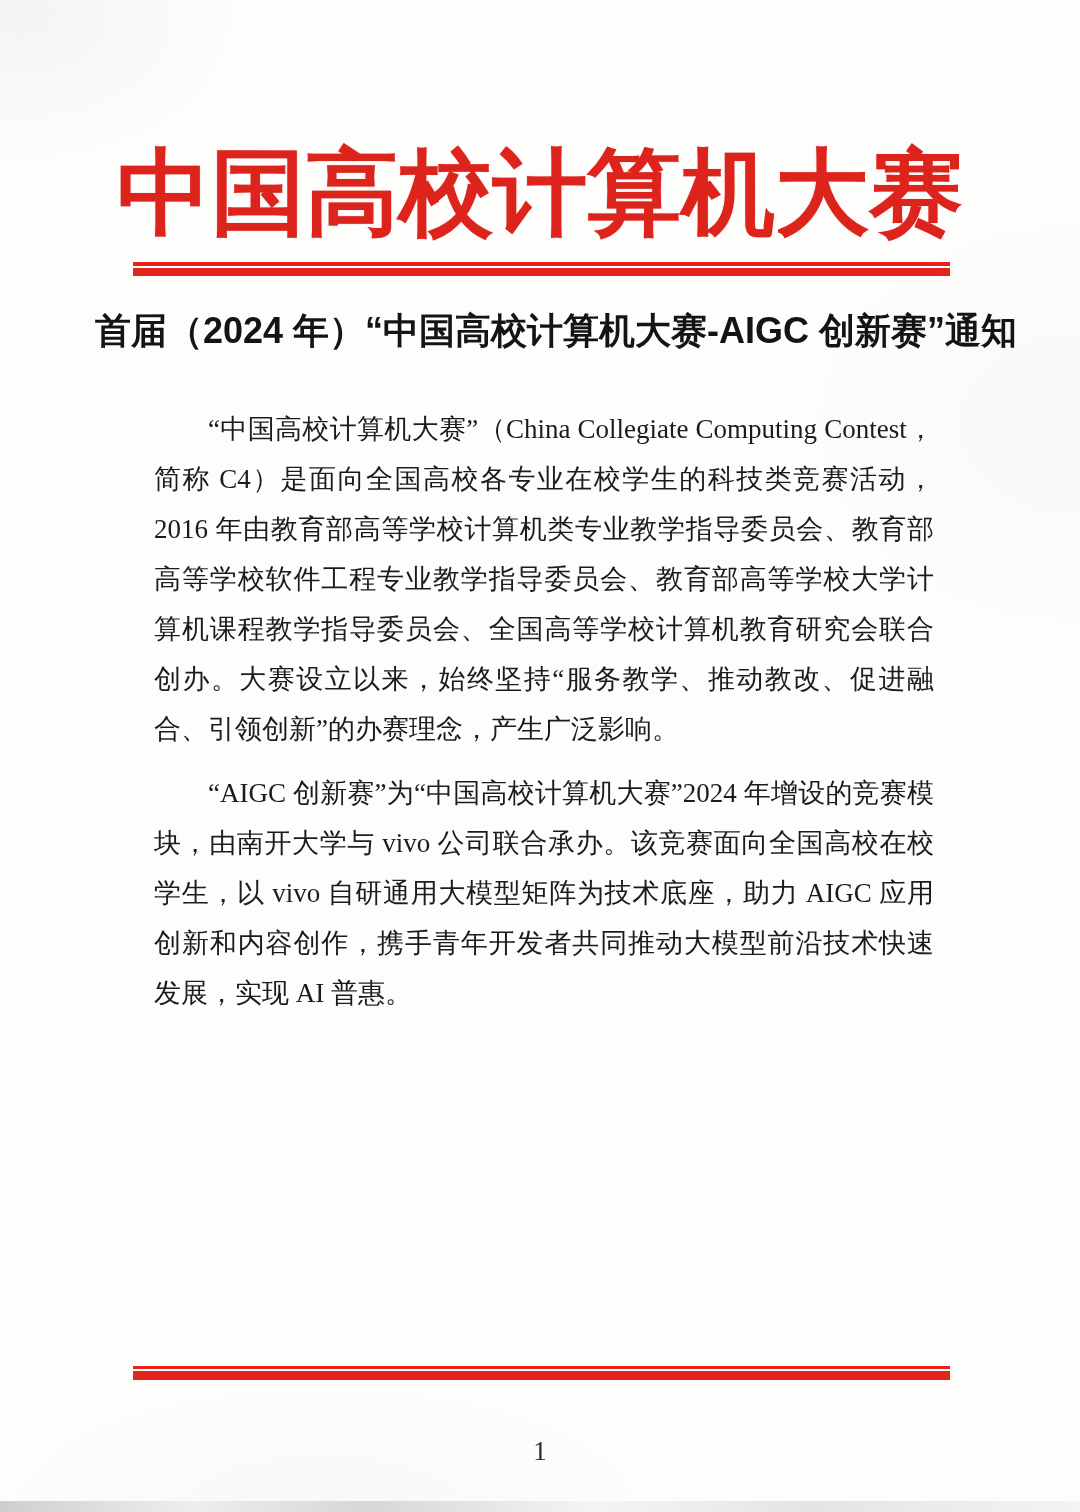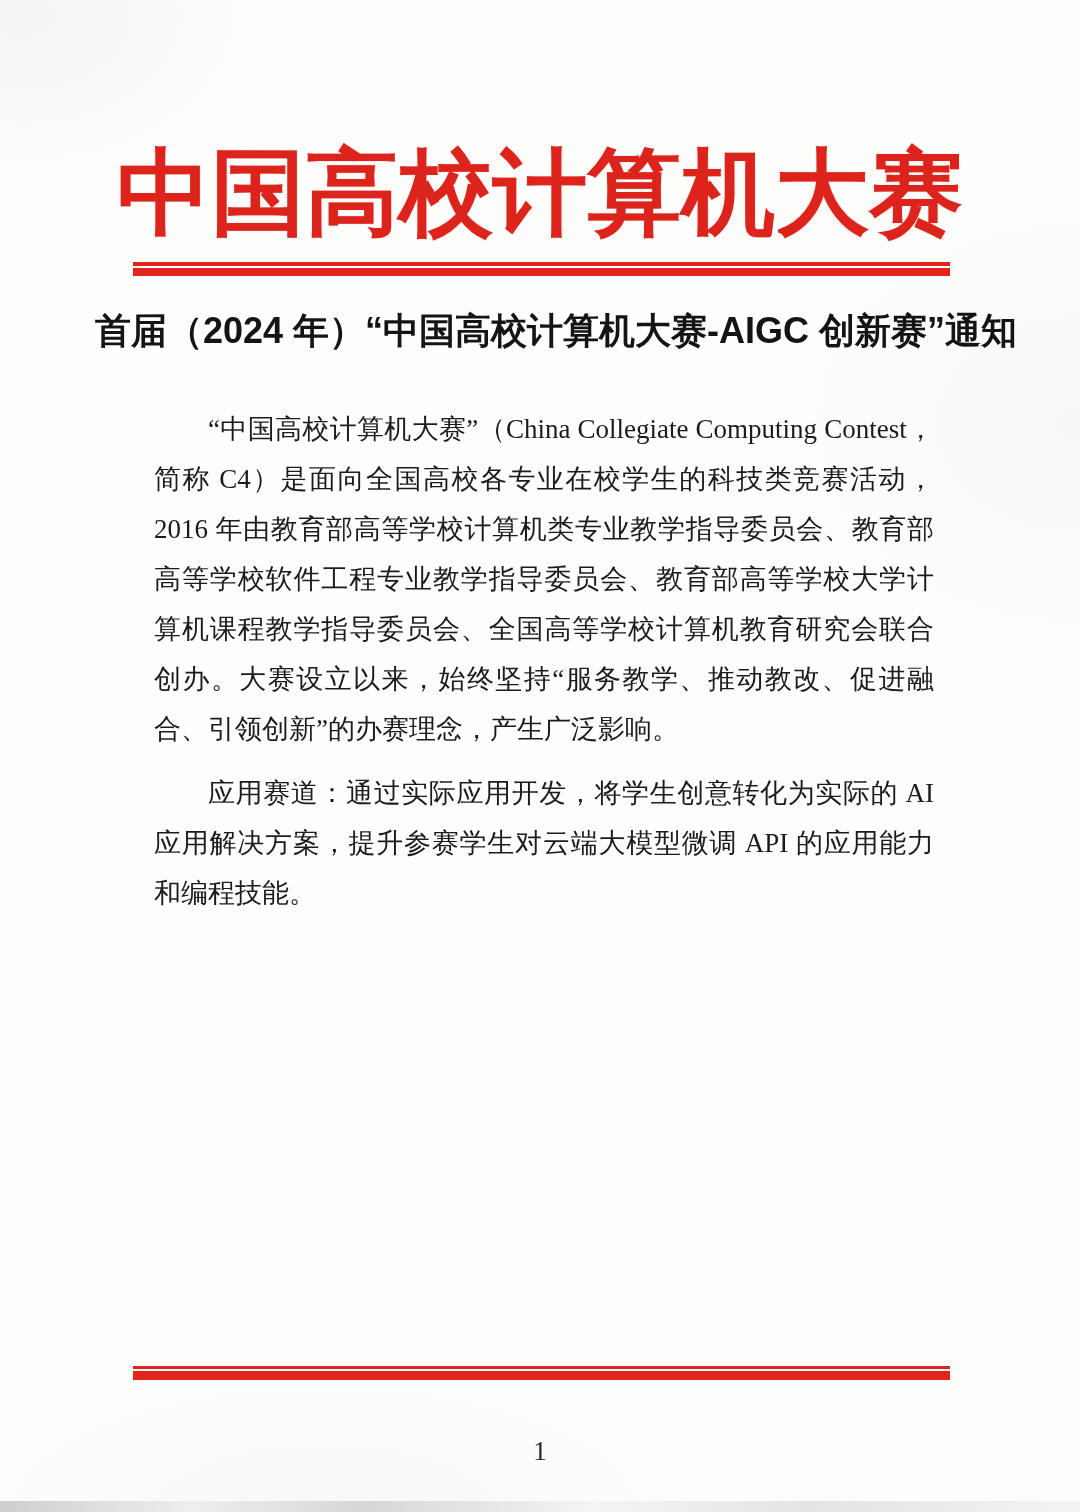--- a/index.html
+++ b/index.html
@@ -119,21 +119,21 @@
 <div class="page">
 
   <h1 class="masthead">中国高校计算机大赛</h1>
 
   <div class="rule rule-top"></div>
 
   <h2 class="notice-title">首届（2024 年）“中国高校计算机大赛-AIGC 创新赛”通知</h2>
 
   <div class="body-text">
     <p>“中国高校计算机大赛”（China Collegiate Computing Contest，简称 C4）是面向全国高校各专业在校学生的科技类竞赛活动，2016 年由教育部高等学校计算机类专业教学指导委员会、教育部高等学校软件工程专业教学指导委员会、教育部高等学校大学计算机课程教学指导委员会、全国高等学校计算机教育研究会联合创办。大赛设立以来，始终坚持“服务教学、推动教改、促进融合、引领创新”的办赛理念，产生广泛影响。</p>
-    <p>应用赛道：通过实际应用开发，将学生创意转化为实际的 AI 应用解决方案，提升参赛学生对云端大模型微调 API 的应用能力和编程技能。</p>
+    <p>“AIGC 创新赛”为“中国高校计算机大赛”2024 年增设的竞赛模块，由南开大学与 vivo 公司联合承办。该竞赛面向全国高校在校学生，以 vivo 自研通用大模型矩阵为技术底座，助力 AIGC 应用创新和内容创作，携手青年开发者共同推动大模型前沿技术快速发展，实现 AI 普惠。</p>
   </div>
 
   <div class="rule rule-bottom"></div>
 
   <div class="page-number">1</div>
 
   <div class="scan-edge"></div>
 
 </div>
 

